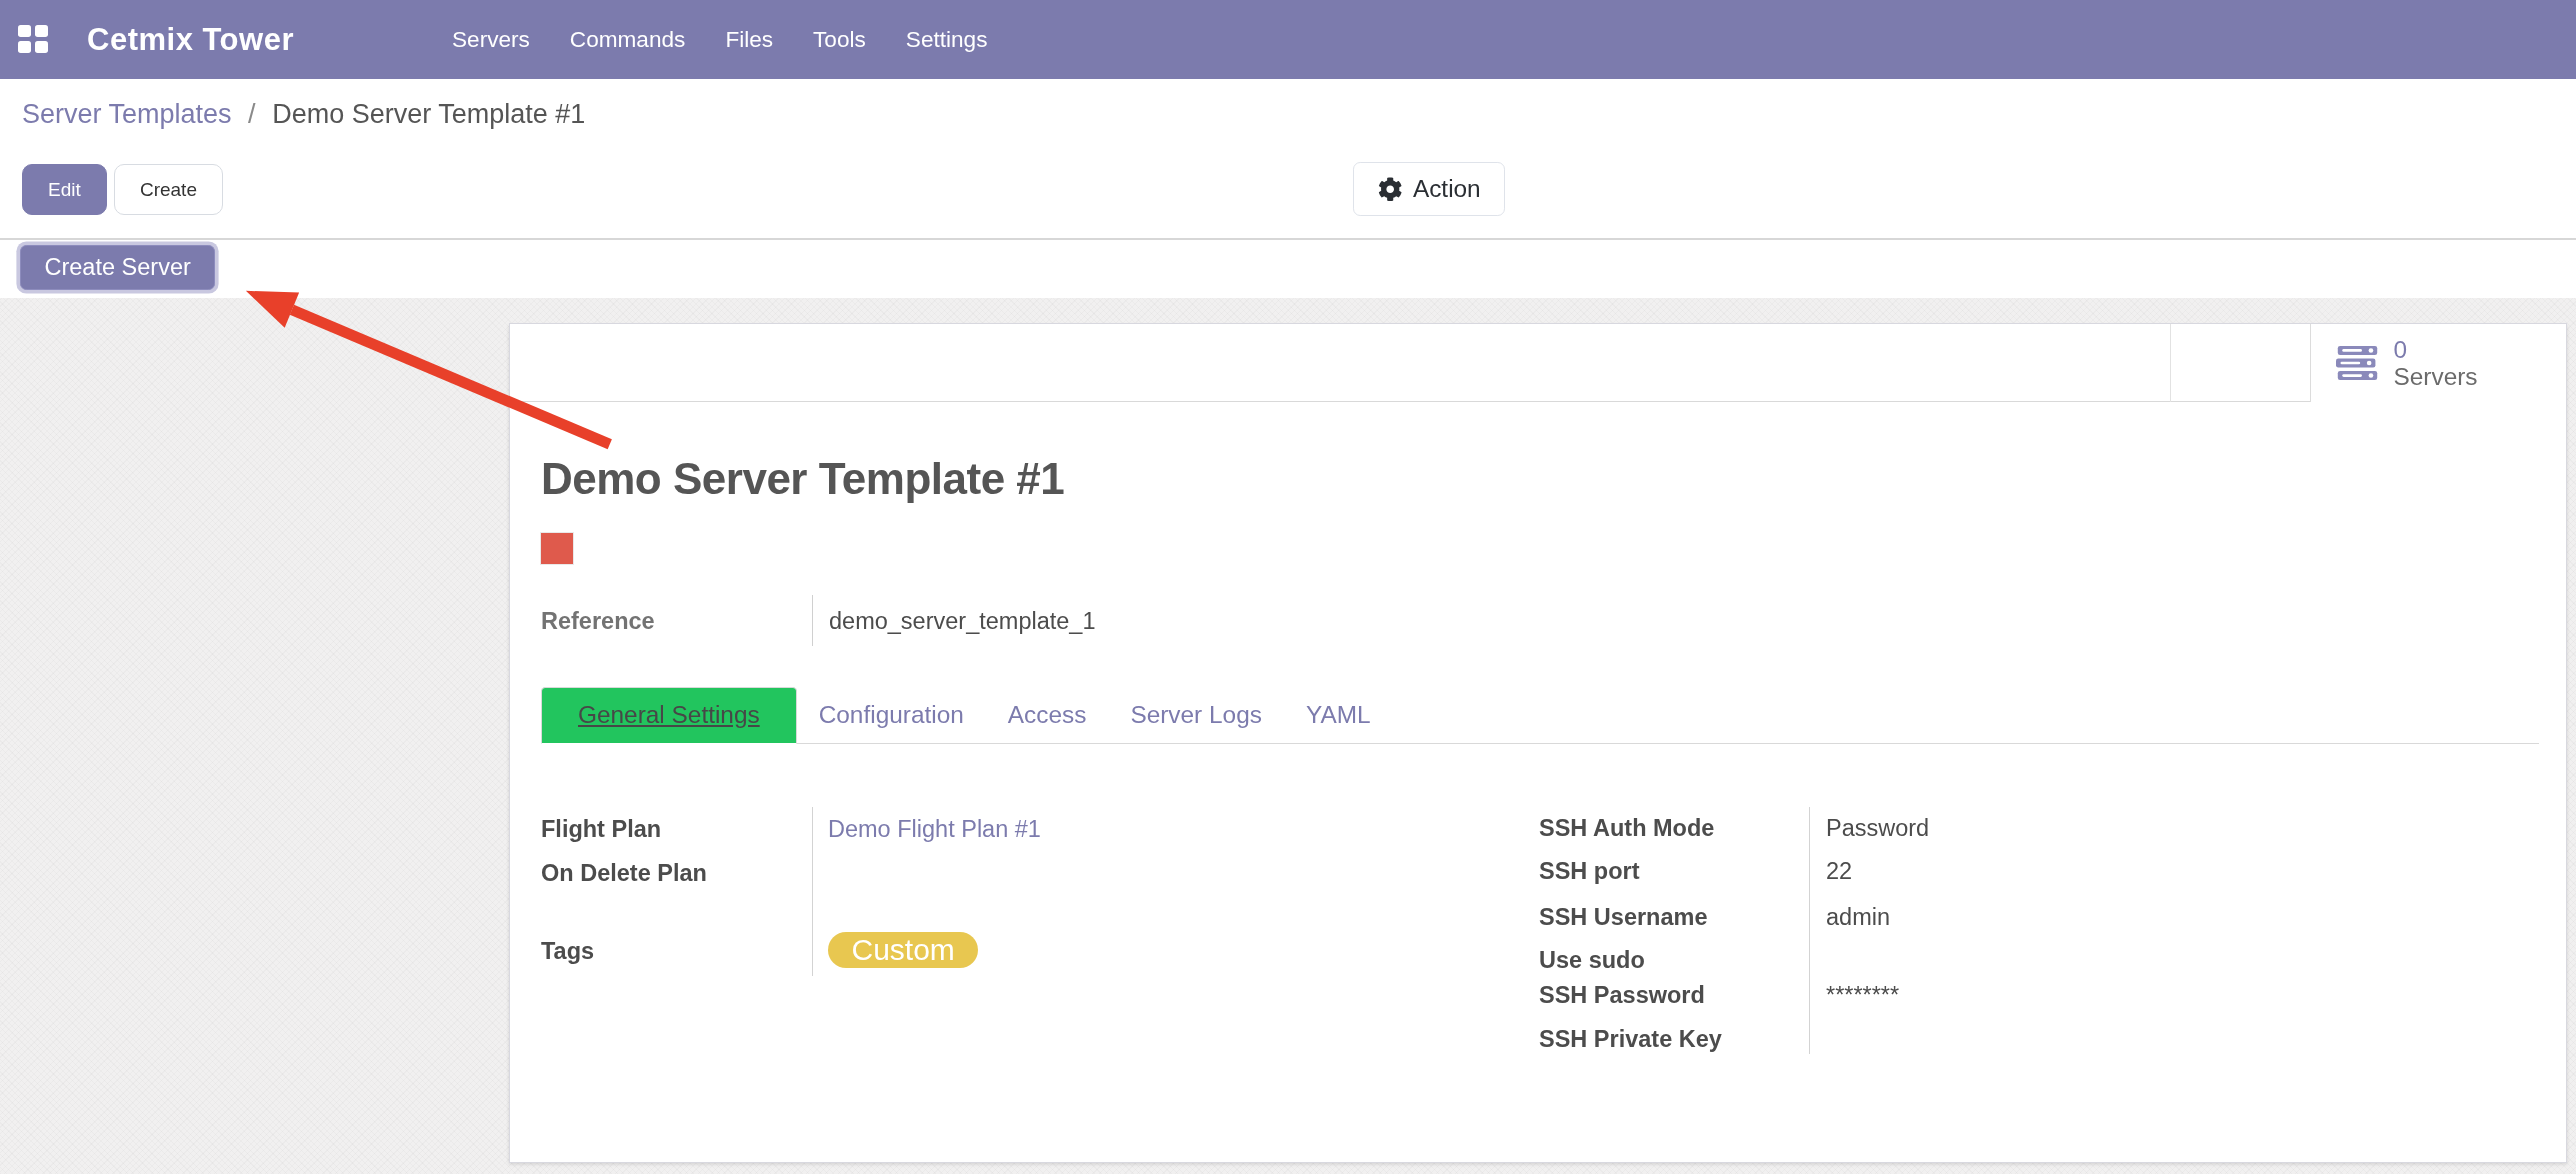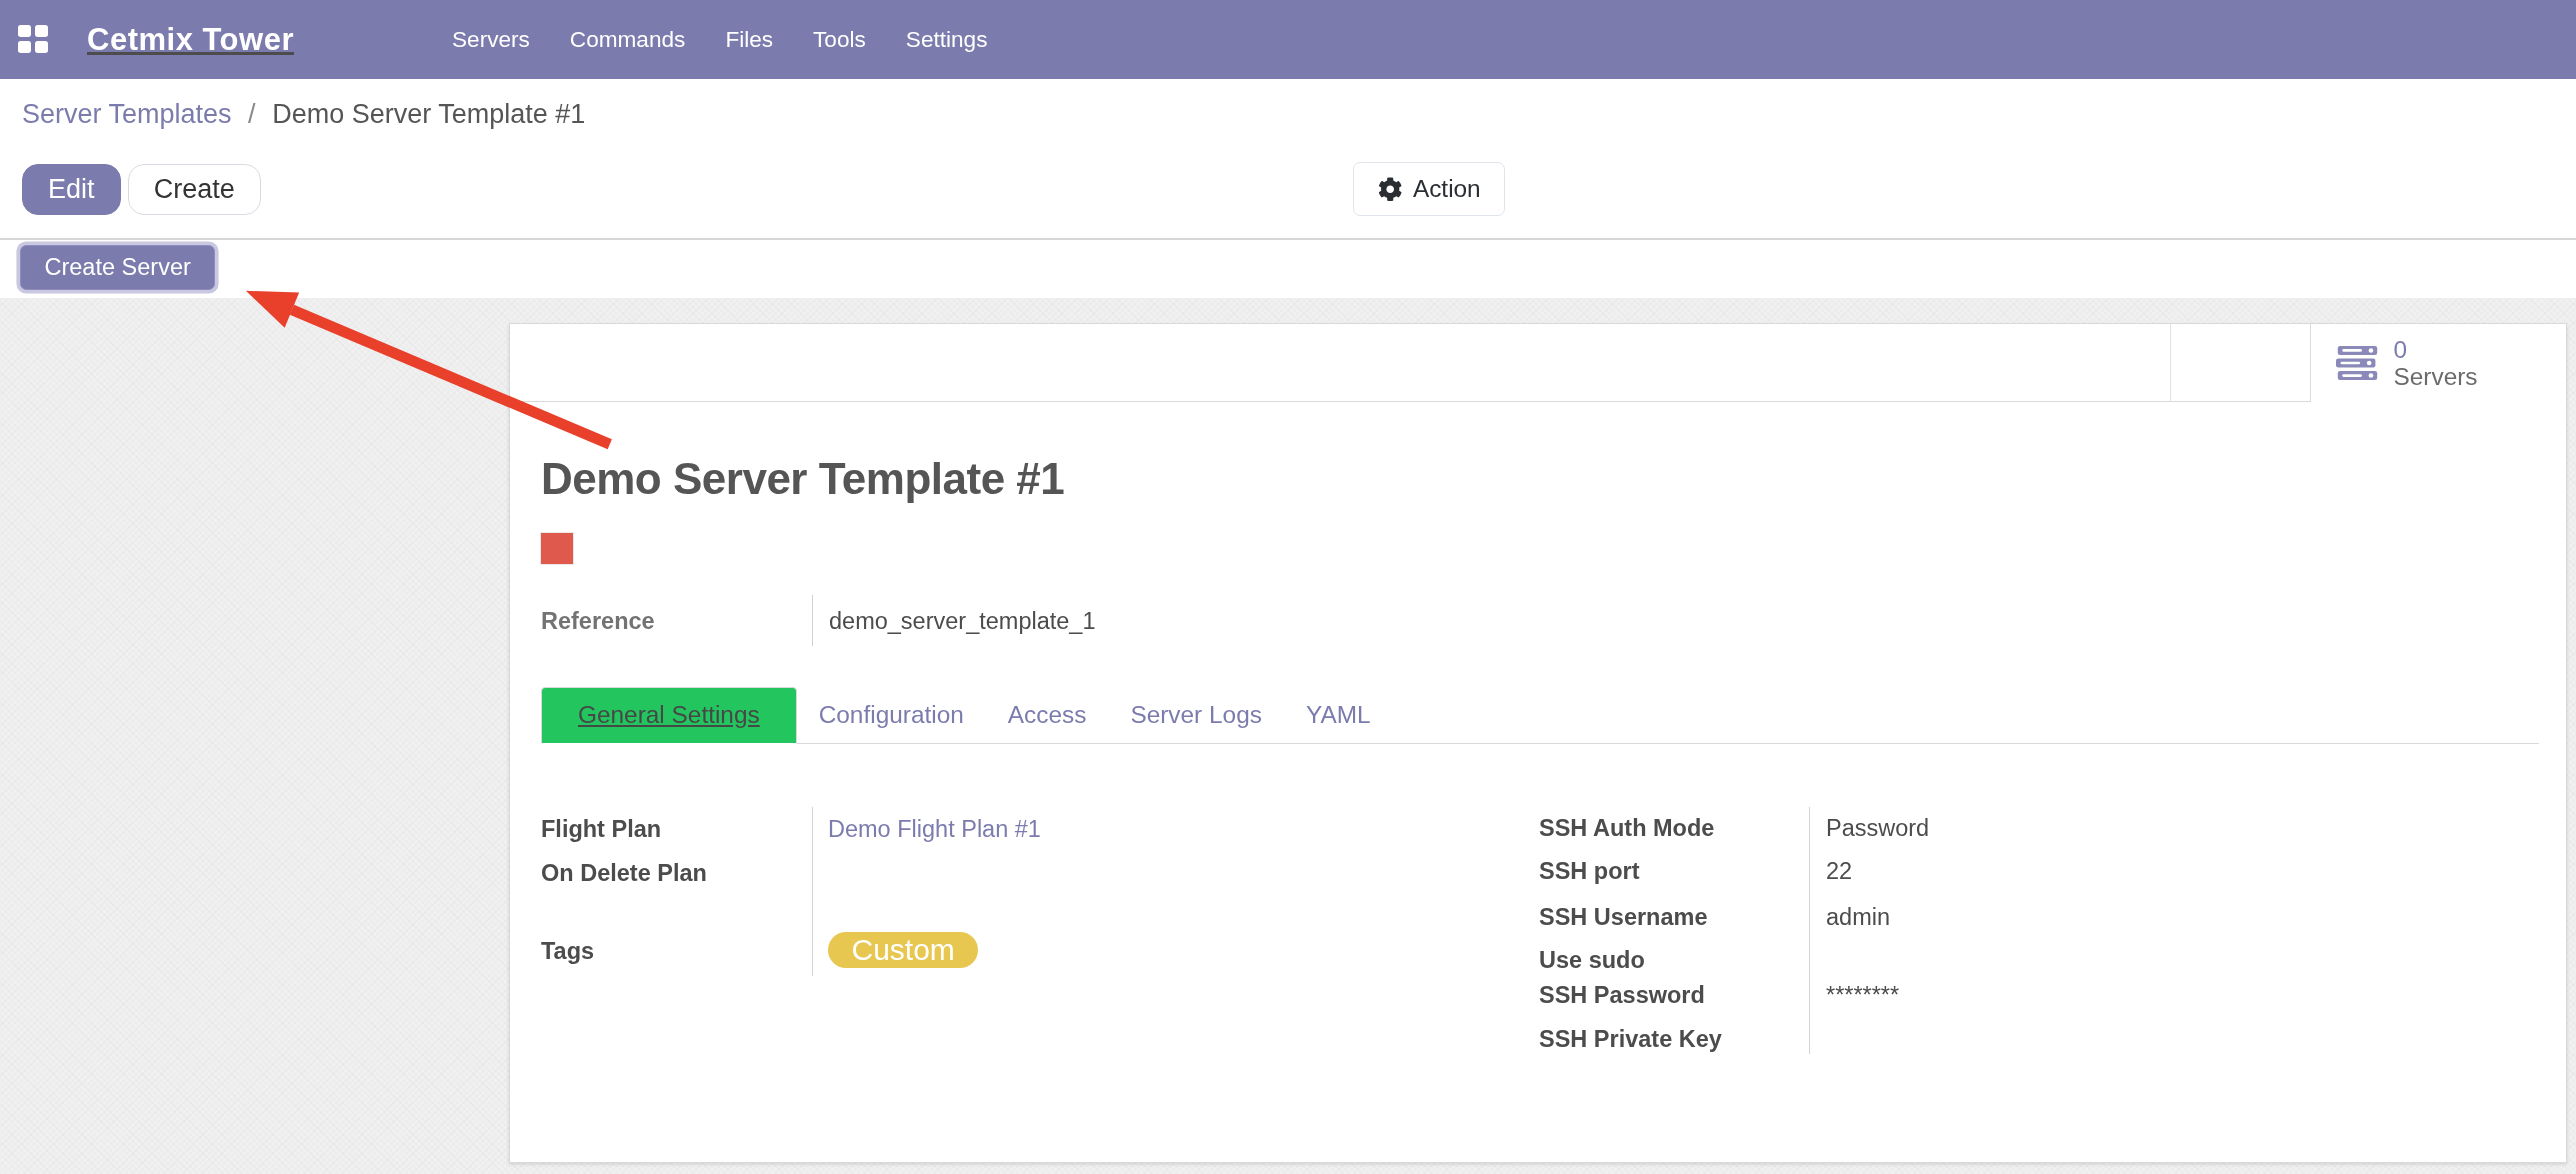--- a/index.html
+++ b/index.html
@@ -1,36 +1,36 @@
 <!DOCTYPE html>
 <html style="--navbar-bg: #7c7bad; --accent: #7c7bad; --swatch: #df5a4c; --badge: #e8c750; --arrow: #e8402a;font-size:14.5px"><head>
 <meta charset="utf-8">
 <style>
   * { margin:0; padding:0; box-sizing:border-box; }
   html,body { width:2576px; height:1174px; overflow:hidden;
     font-family:"Liberation Sans", sans-serif; background:#fff; color:#4c4c4c; }
 
   
   .navbar { position:absolute; top:0; left:0; width:2576px; height:79px;
-    background:var(--navbar-bg); display:flex; align-items:center; z-index:10;text-decoration:underline; }
+    background:var(--navbar-bg); display:flex; align-items:center; z-index:10; }
   .apps-icon { margin-left:18px; width:31px; height:29px; display:grid;
     grid-template-columns:12.6px 12.6px; grid-template-rows:11.7px 11.7px; gap:4.5px; cursor:pointer; }
   .apps-icon span { background:#fff; border-radius:2.7px; }
   .brand { margin-left:38px; color:#fff; font-size:31px; font-weight:700; letter-spacing:0.5px; }
   .nav-items { position:absolute; left:452px; display:flex; gap:40px; }
   .nav-item { color:#fff; font-size:22.6px; cursor:pointer; }
 
   
   .control-panel { position:absolute; top:79px; left:0; width:2488px; height:161px; background:#fff; }
   .breadcrumb { position:absolute; left:22px; top:20px; font-size:27px; }
   .breadcrumb .bc-link { color:var(--accent); cursor:pointer; }
   .breadcrumb .bc-sep { color:#8a8a8a; margin:0 9px; }
   .breadcrumb .bc-current { color:#555; }
   .cp-buttons { position:absolute; left:22px; top:85px; display:flex; gap:7.2px; }
-  .btn { font-family:inherit; font-size:27px; border-radius:16px; cursor:pointer; }
+  .btn { font-family:inherit; font-size:19px; border-radius:10px; cursor:pointer; }
   .btn-primary { background:var(--accent); color:#fff; border:0.9px solid var(--accent);
     height:51px; padding:0 25px; }
   .btn-default { background:#fff; color:#333; border:0.9px solid #d8dce2;
     height:51px; padding:0 25px; }
   .action-btn { position:absolute; left:1353px; top:83px; height:54px; padding:0 23.5px;
     background:#fff; border:0.9px solid #dfe3ea; border-radius:7.2px; font-size:24.4px; color:#2a2e33;
     display:flex; align-items:center; gap:11px; cursor:pointer; }
   .action-btn svg { width:24.4px; height:24.4px; fill:#2a2e33; }
 
   .cp-divider { position:absolute; top:238px; left:0; width:2576px; height:1.8px; background:#d7d7d7; }

